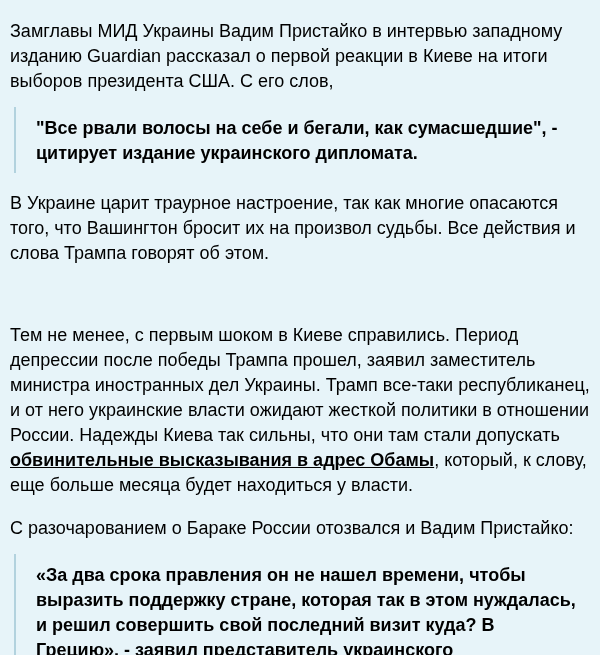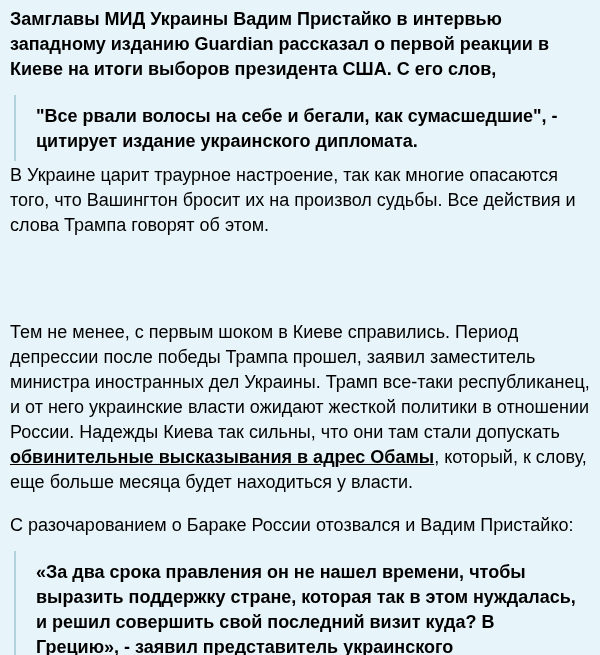--- a/index.html
+++ b/index.html
@@ -15,34 +15,33 @@
     padding: 7px 10px 0 10px;
     font-family: "Liberation Sans", sans-serif;
     font-size: 18px;
     line-height: 25px;
     color: #000;
   }
   p {
     margin: 18px 0 0 0;
   }
   p.first {
-    margin-top: 0;
-    font-weight: bold;
+    margin-top: 12px;
   }
   p.after-gap {
-    margin-top: 82px;   
+    margin-top: 57px;   
   }
   blockquote {
     margin: 13px 0 0 4px;
     border-left: 2px solid #b2d2de;
     padding: 9px 10px 7px 20px;
     font-weight: bold;
   }
   blockquote + p {
-    margin-top: 2px;
+    margin-top: 18px;
   }
   a.inline-link {
     color: #000;
     font-weight: bold;
     text-decoration: underline;
     cursor: pointer;
   }
 </style>
 </head>
 <body>

